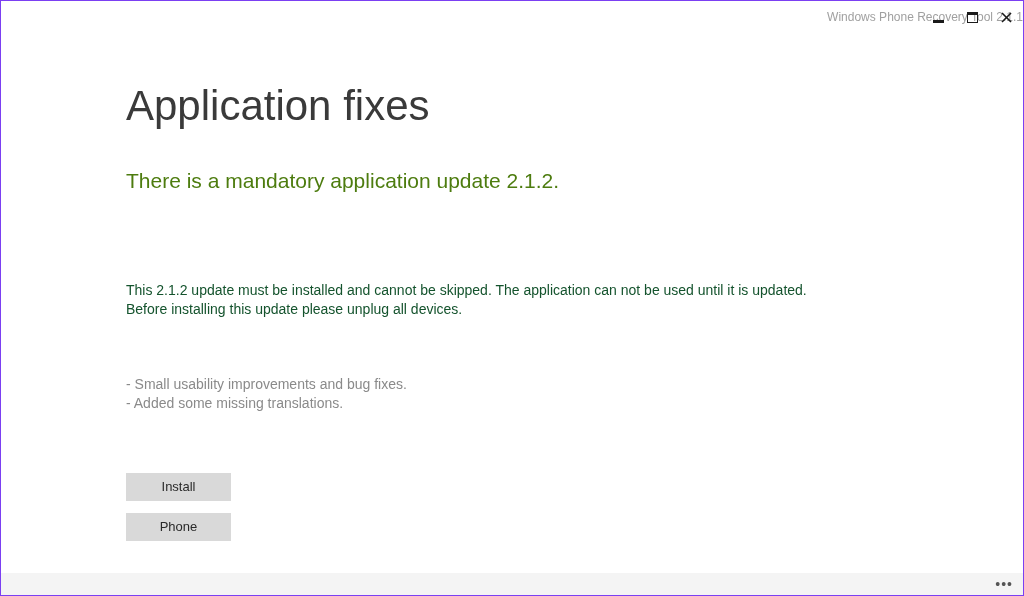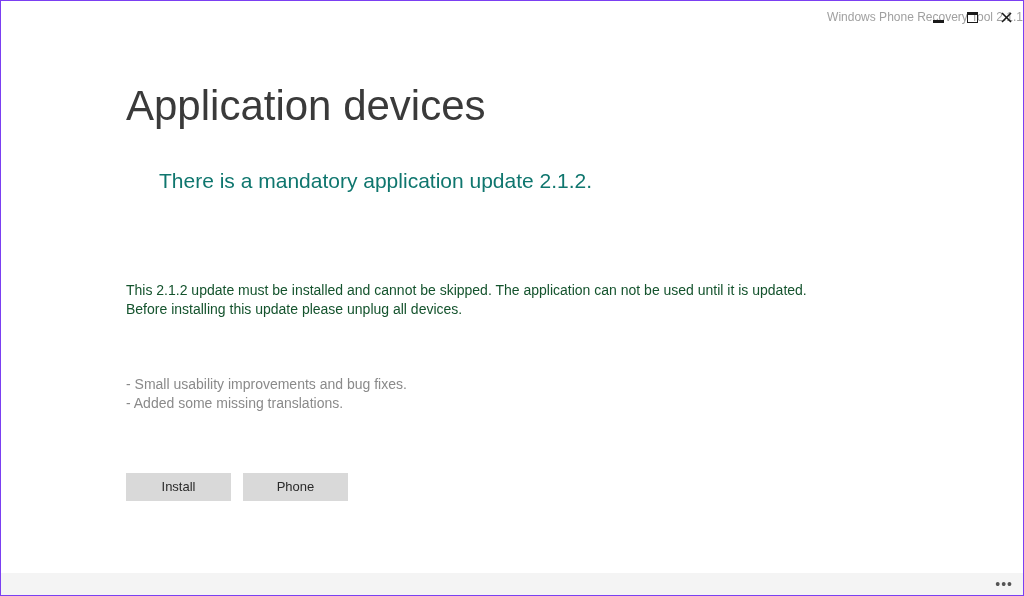--- a/index.html
+++ b/index.html
@@ -62,42 +62,42 @@
       font-size: 42px;
       font-weight: 300;
       color: #3a3a3a;
       margin-bottom: 40px;
       line-height: 1.1;
     }
 
     .subheading {
       font-size: 21px;
       font-weight: 300;
-      color: #0f766e;
+      color: #4d7c0f;
       margin-bottom: 88px;
-      margin-left: 33px;
     }
 
     .body-text {
       font-size: 14px;
       color: #14532d;
       line-height: 1.35;
       margin-bottom: 56px;
     }
 
     .changelog {
       font-size: 14px;
       color: #8a8a8a;
       line-height: 1.35;
       margin-bottom: 60px;
     }
 
     .button-row {
       display: flex;
       gap: 12px;
+      flex-direction: column;
     }
 
     .btn {
       width: 105px;
       height: 28px;
       background: #d9d9d9;
       border: none;
       font-family: inherit;
       font-size: 13px;
       color: #2a2a2a;
@@ -147,21 +147,21 @@
     <div class="window-control">
       <svg width="11" height="11" viewBox="0 0 11 11">
         <line x1="1" y1="1" x2="10" y2="10" stroke="#1a1a1a" stroke-width="1.6"></line>
         <line x1="10" y1="1" x2="1" y2="10" stroke="#1a1a1a" stroke-width="1.6"></line>
       </svg>
     </div>
   </div>
 </div>
 
 <div class="content">
-  <h1 class="heading">Application devices</h1>
+  <h1 class="heading">Application fixes</h1>
   <div class="subheading">There is a mandatory application update 2.1.2.</div>
   <div class="body-text">
     <div>This 2.1.2 update must be installed and cannot be skipped. The application can not be used until it is updated.</div>
     <div>Before installing this update please unplug all devices.</div>
   </div>
   <div class="changelog">
     <div>- Small usability improvements and bug fixes.</div>
     <div>- Added some missing translations.</div>
   </div>
   <div class="button-row">

